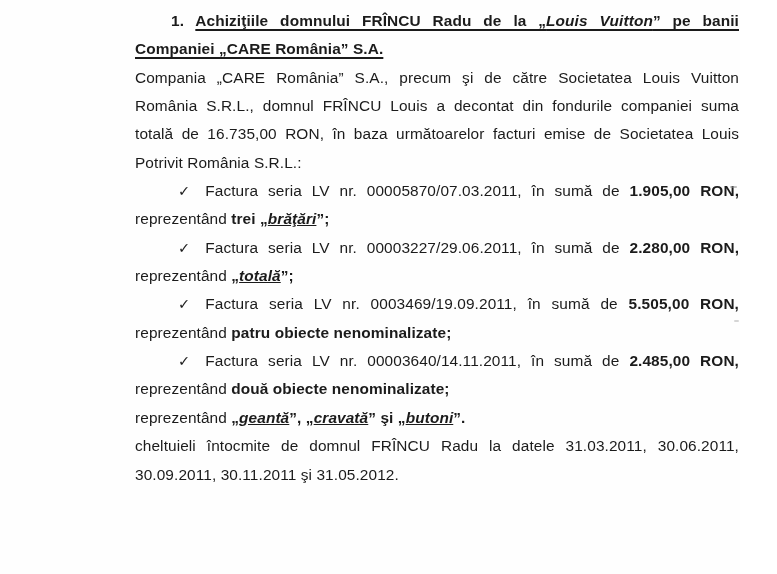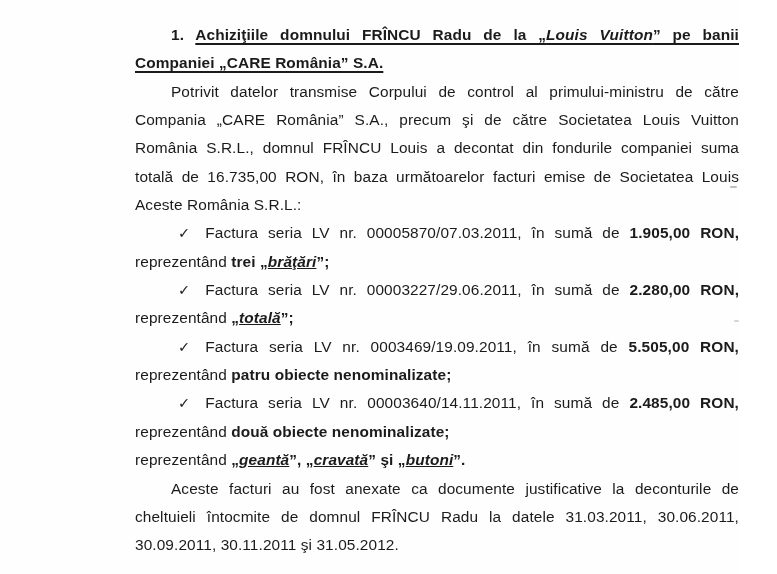--- a/index.html
+++ b/index.html
@@ -8,21 +8,21 @@
     background: #ffffff;
   }
   .page {
     position: relative;
     width: 740px;
     height: 574px;
     box-sizing: border-box;
     background: #fefefe;
     color: #1b1b1b;
     font-family: "Liberation Sans", "DejaVu Sans", sans-serif;
-    padding: 21px 38px 0 135px;
+    padding: 7px 38px 0 135px;
     overflow: hidden;
   }
   .content {
     width: 604px;
   }
   .line {
     font-size: 15.4px;
     line-height: 28.35px;
     height: 28.35px;
     white-space: nowrap;
@@ -62,33 +62,31 @@
   .artifact.a1 { right: 3px; top: 186px; width: 7px; height: 2px; opacity: 0.55; }
   .artifact.a2 { right: 1px; top: 320px; width: 5px; height: 2px; opacity: 0.35; }
 </style>
 </head>
 <body>
 
 <div class="page" style="background: rgb(254, 254, 254); color: rgb(27, 27, 27);">
   <div class="content">
       <div class="line indent"><span class="seg b">1. </span><span class="seg b u">Achiziţiile domnului FRÎNCU Radu de la „</span><span class="seg b i u">Louis Vuitton</span><span class="seg b u">” pe banii</span></div>
       <div class="line end"><span class="seg b u">Companiei „CARE România” S.A.</span></div>
-      <div class="line indent"><span class="seg">Potrivit datelor transmise Corpului de control al primului-ministru de către</span></div>
       <div class="line"><span class="seg">Compania „CARE România” S.A., precum şi de către Societatea Louis Vuitton</span></div>
       <div class="line"><span class="seg">România S.R.L., domnul FRÎNCU Louis a decontat din fondurile companiei suma</span></div>
       <div class="line"><span class="seg">totală de 16.735,00 RON, în baza următoarelor facturi emise de Societatea Louis</span></div>
-      <div class="line end"><span class="seg">Aceste România S.R.L.:</span></div>
+      <div class="line end"><span class="seg">Potrivit România S.R.L.:</span></div>
       <div class="line has-check"><span class="check">✓</span><span class="seg">Factura seria LV nr. 00005870/07.03.2011, în sumă de </span><span class="seg b">1.905,00 RON,</span></div>
       <div class="line end"><span class="seg">reprezentând </span><span class="seg b">trei </span><span class="seg b">„</span><span class="seg b i">brăţări</span><span class="seg b">”;</span></div>
       <div class="line has-check"><span class="check">✓</span><span class="seg">Factura seria LV nr. 00003227/29.06.2011, în sumă de </span><span class="seg b">2.280,00 RON,</span></div>
       <div class="line end"><span class="seg">reprezentând </span><span class="seg b">„</span><span class="seg b i">totală</span><span class="seg b">”;</span></div>
       <div class="line has-check"><span class="check">✓</span><span class="seg">Factura seria LV nr. 0003469/19.09.2011, în sumă de </span><span class="seg b">5.505,00 RON,</span></div>
       <div class="line end"><span class="seg">reprezentând </span><span class="seg b">patru obiecte nenominalizate;</span></div>
       <div class="line has-check"><span class="check">✓</span><span class="seg">Factura seria LV nr. 00003640/14.11.2011, în sumă de </span><span class="seg b">2.485,00 RON,</span></div>
       <div class="line end"><span class="seg">reprezentând </span><span class="seg b">două obiecte nenominalizate;</span></div>
       <div class="line end"><span class="seg">reprezentând </span><span class="seg b">„</span><span class="seg b i">geantă</span><span class="seg b">”, „</span><span class="seg b i">cravată</span><span class="seg b">” şi „</span><span class="seg b i">butoni</span><span class="seg b">”.</span></div>
-      <div class="line indent"><span class="seg">Aceste facturi au fost anexate ca documente justificative la deconturile de</span></div>
       <div class="line"><span class="seg">cheltuieli întocmite de domnul FRÎNCU Radu la datele 31.03.2011, 30.06.2011,</span></div>
       <div class="line end"><span class="seg">30.09.2011, 30.11.2011 şi 31.05.2012.</span></div>
     </div>
   <div class="artifact a1"></div>
   <div class="artifact a2"></div>
 </div>
 
 </body></html>

